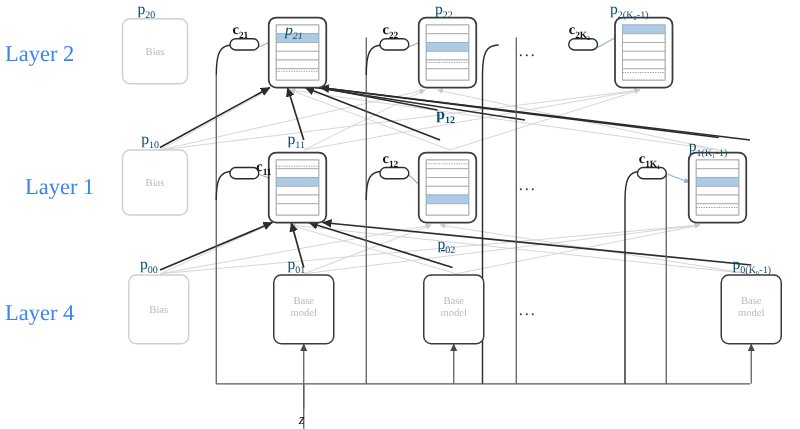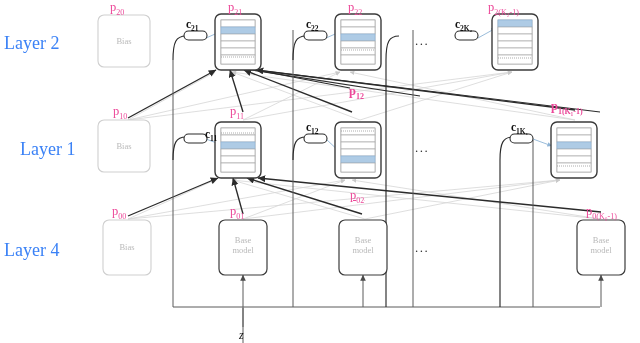--- a/index.html
+++ b/index.html
@@ -7,21 +7,21 @@
     width:640px;height:343px;position:relative;overflow:hidden;
     font-family:"Liberation Serif", serif;
     color:#1a1a1a;
   }
   #stage{position:absolute;left:0;top:0;width:640px;height:343px;}
   svg.layer{position:absolute;left:0;top:0;width:640px;height:343px;overflow:visible;}
   #wires{z-index:1;}
   #nodes{z-index:3;}
   .lbl{position:absolute;z-index:5;white-space:nowrap;font-family:"Liberation Serif",serif;}
   .layerlbl{font-size:18px;color:#3b82f6;}
-  .plabel{font-size:12.5px;color:#ec4899;letter-spacing:0px;}
+  .plabel{font-size:12.5px;color:#0c4a6e;letter-spacing:0px;}
   .plabel sub{font-size:8px;}
   .clabel{font-size:11.5px;color:#111;font-weight:bold;}
   .clabel sub{font-size:7.5px;font-weight:bold;}
   .zlabel{font-size:12px;color:#111;font-style:italic;}
   .dots{font-size:13px;color:#333;letter-spacing:1.5px;}
   .biastxt{font-size:8.5px;color:#b9b9b9;text-align:center;line-height:1.15;}
 </style>
 </head>
 <body>
 
@@ -244,21 +244,21 @@
 
   <div class="lbl layerlbl" style="left:4px;top:33px;">Layer 2</div>
   <div class="lbl layerlbl" style="left:4px;top:139px;margin-left:16px;">Layer 1</div>
   <div class="lbl layerlbl" style="left:4px;top:240px;">Layer 4</div>
 
   <div class="lbl zlabel" style="left:239px;top:328px;">z</div>
 
   <div class="lbl plabel" style="left:110px;top:0px;">
     <span>p</span><sub>20</sub>
   </div>
-  <div class="lbl plabel" style="left:228px;top:0px;">
+  <div class="lbl plabel" style="left:228px;top:17px;font-style:italic;">
     <span>p</span><sub>21</sub>
   </div>
   <div class="lbl plabel" style="left:348px;top:0px;">
     <span>p</span><sub>22</sub>
   </div>
   <div class="lbl plabel" style="left:488px;top:0px;">
     <span>p</span><sub>2(K₂-1)</sub>
   </div>
 
   <div class="lbl clabel" style="left:186px;top:18px;">
@@ -273,21 +273,21 @@
 
   <div class="lbl plabel" style="left:113px;top:104px;">
     <span>p</span><sub>10</sub>
   </div>
   <div class="lbl plabel" style="left:230px;top:104px;">
     <span>p</span><sub>11</sub>
   </div>
   <div class="lbl plabel" style="left:349px;top:84px;font-weight:bold;">
     <span>p</span><sub>12</sub>
   </div>
-  <div class="lbl plabel" style="left:551px;top:99px;font-weight:bold;">
+  <div class="lbl plabel" style="left:551px;top:110px;">
     <span>p</span><sub>1(K₁-1)</sub>
   </div>
 
   <div class="lbl clabel" style="left:186px;top:128px;margin-left:19px;">
     <span>c</span><sub>11</sub>
   </div>
   <div class="lbl clabel" style="left:306px;top:121px;">
     <span>c</span><sub>12</sub>
   </div>
   <div class="lbl clabel" style="left:511px;top:121px;">

